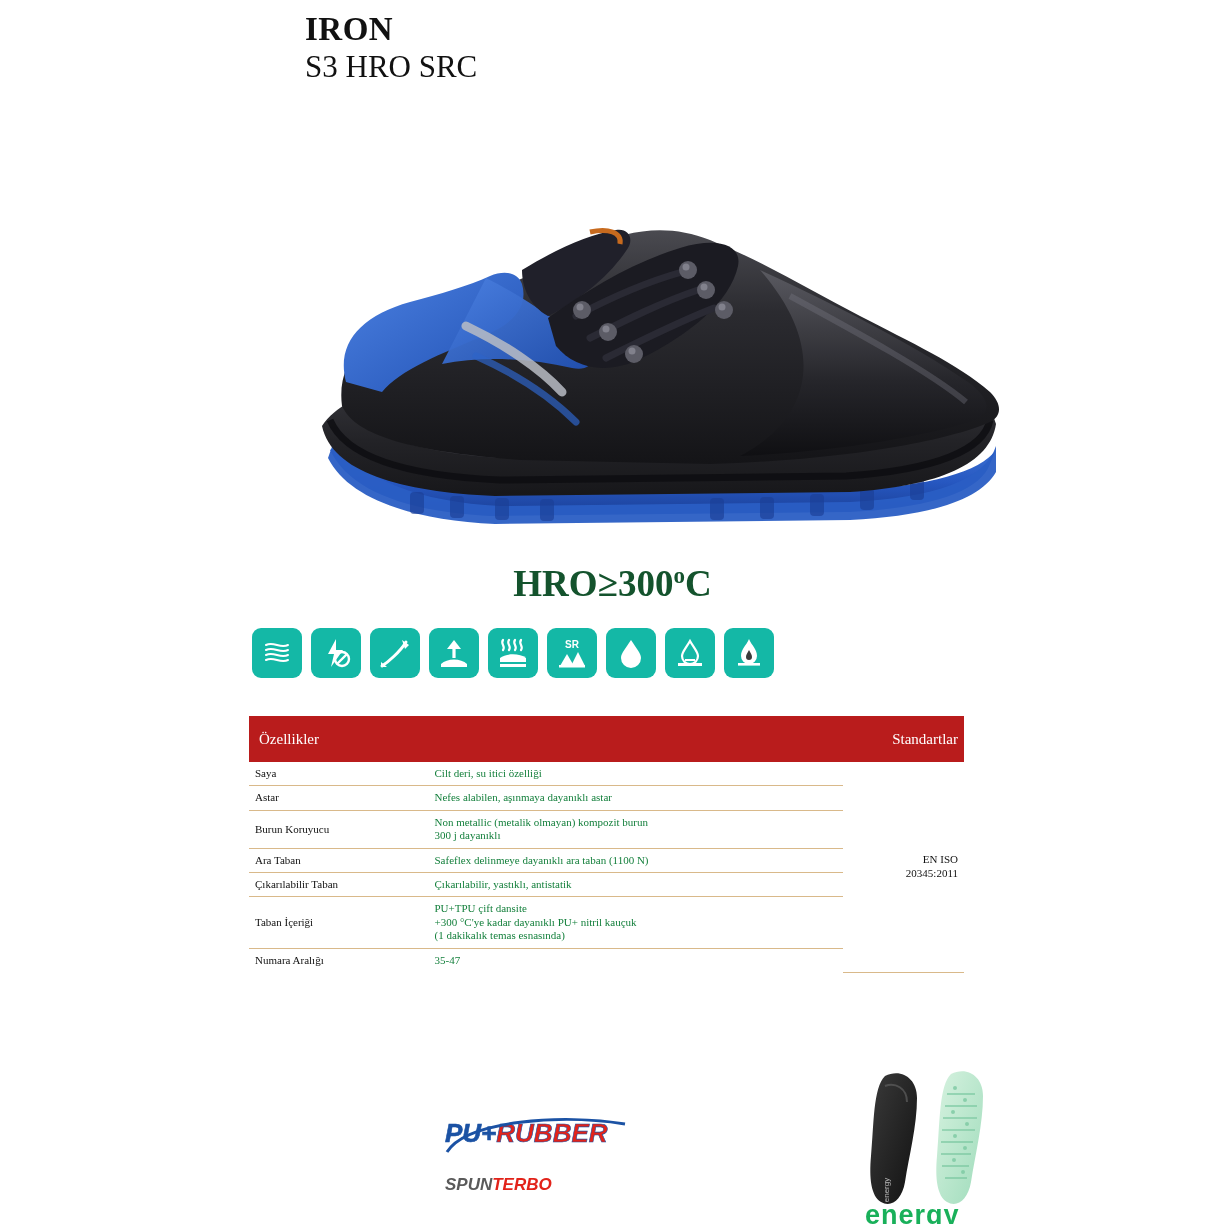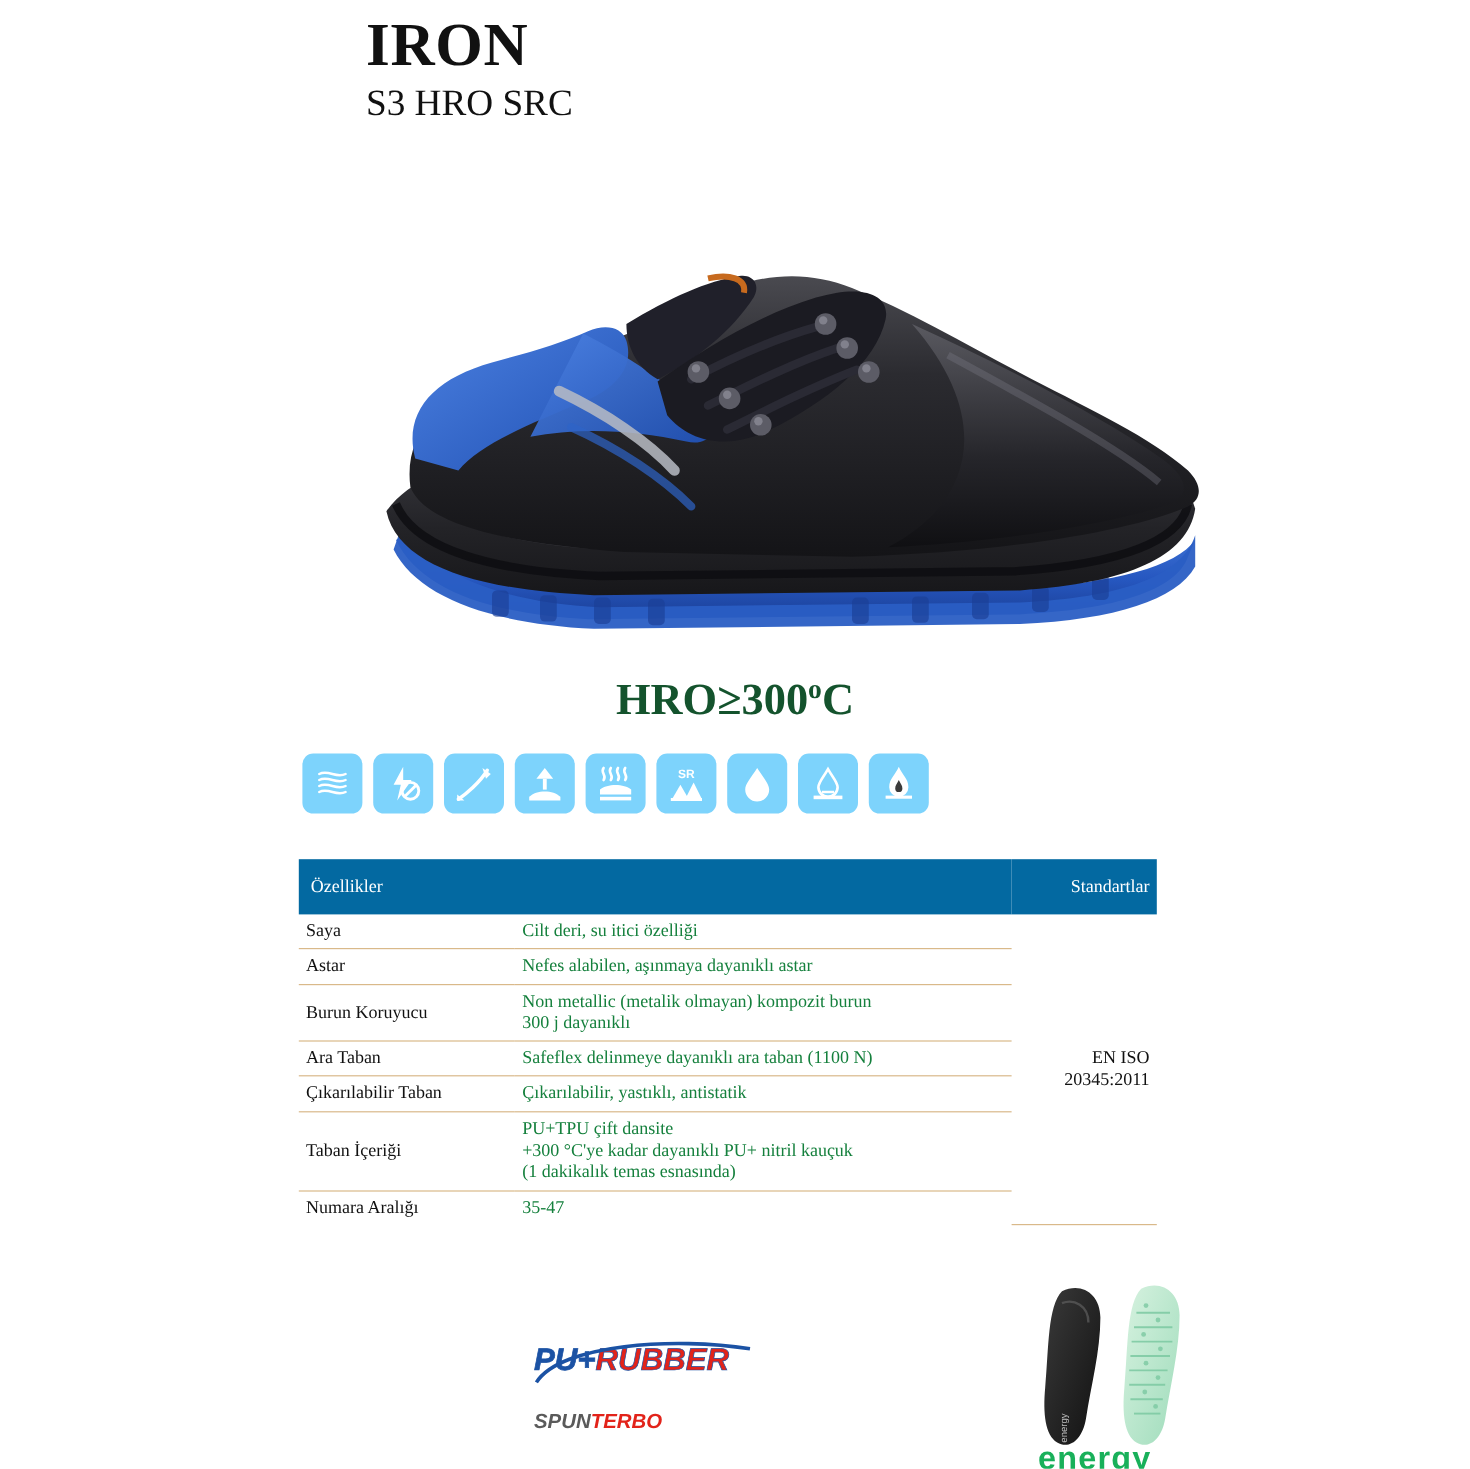--- a/index.html
+++ b/index.html
@@ -11,21 +11,21 @@
     position:relative;
     overflow:hidden;
   }
   .page{position:relative;width:1225px;height:1224px;}
 
   
   .title-block{position:absolute;left:305px;top:12px;}
   .product-title{
     font-family:"Liberation Serif", serif;
     font-weight:bold;
-    font-size:51px;
+    font-size:33px;
     letter-spacing:0.5px;
     line-height:1.05;
     color:#111;
   }
   .product-subtitle{
     font-family:"Liberation Serif", serif;
     font-size:31px;
     line-height:1.15;
     color:#111;
     margin-top:2px;
@@ -48,48 +48,48 @@
   }
   .hro .deg{font-size:23px;vertical-align:super;}
 
   
   .picto-row{
     position:absolute;left:252px;top:628px;
     display:flex;gap:9px;align-items:center;
   }
   .picto{
     width:50px;height:50px;
-    background:#7dd3fc;
+    background:#14b8a6;
     border-radius:9px;
     position:relative;
     display:flex;align-items:center;justify-content:center;
   }
   .picto svg{display:block;}
 
   
   .table-wrap{
     position:absolute;left:249px;top:716px;width:715px;
   }
   table.spec{
     border-collapse:collapse;width:715px;
     font-family:"Liberation Serif", serif;
   }
   table.spec th{
-    background:#0369a1;
+    background:#b91c1c;
     color:#ffffff;
     font-weight:normal;
     font-size:15px;
     padding:8px 10px;
     text-align:left;
     height:30px;
   }
   table.spec th.std{text-align:right;padding-right:6px;}
   table.spec td{
     border-bottom:1px solid #d9b98a;
-    font-size:15px;
+    font-size:11px;
     padding:5px 6px;
     vertical-align:middle;
     line-height:1.22;
   }
   td.lbl{width:175px;padding-left:12px;color:#111;}
   td.val{width:425px;color:#15803d;}
   td.std{
     width:112px;text-align:right;border-bottom:none;
     font-size:15.5px;line-height:1.25;color:#111;
   }

